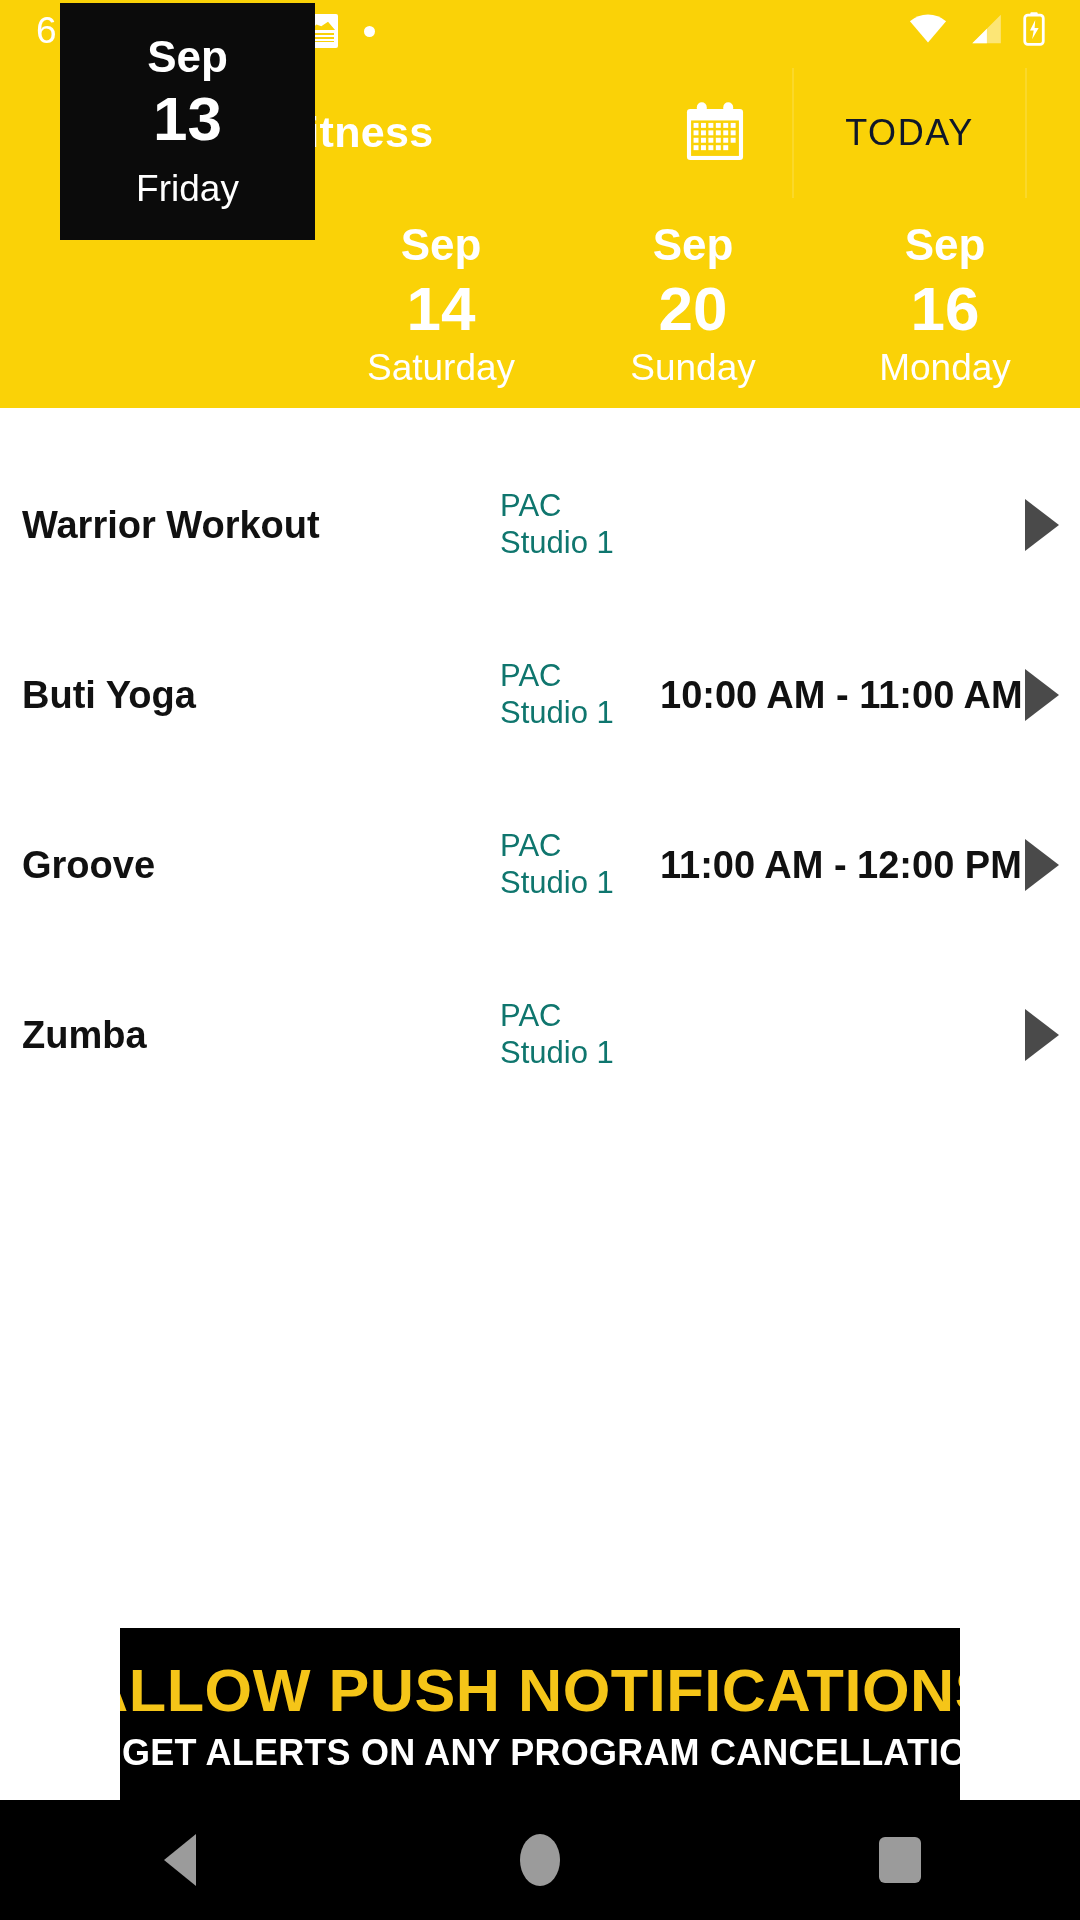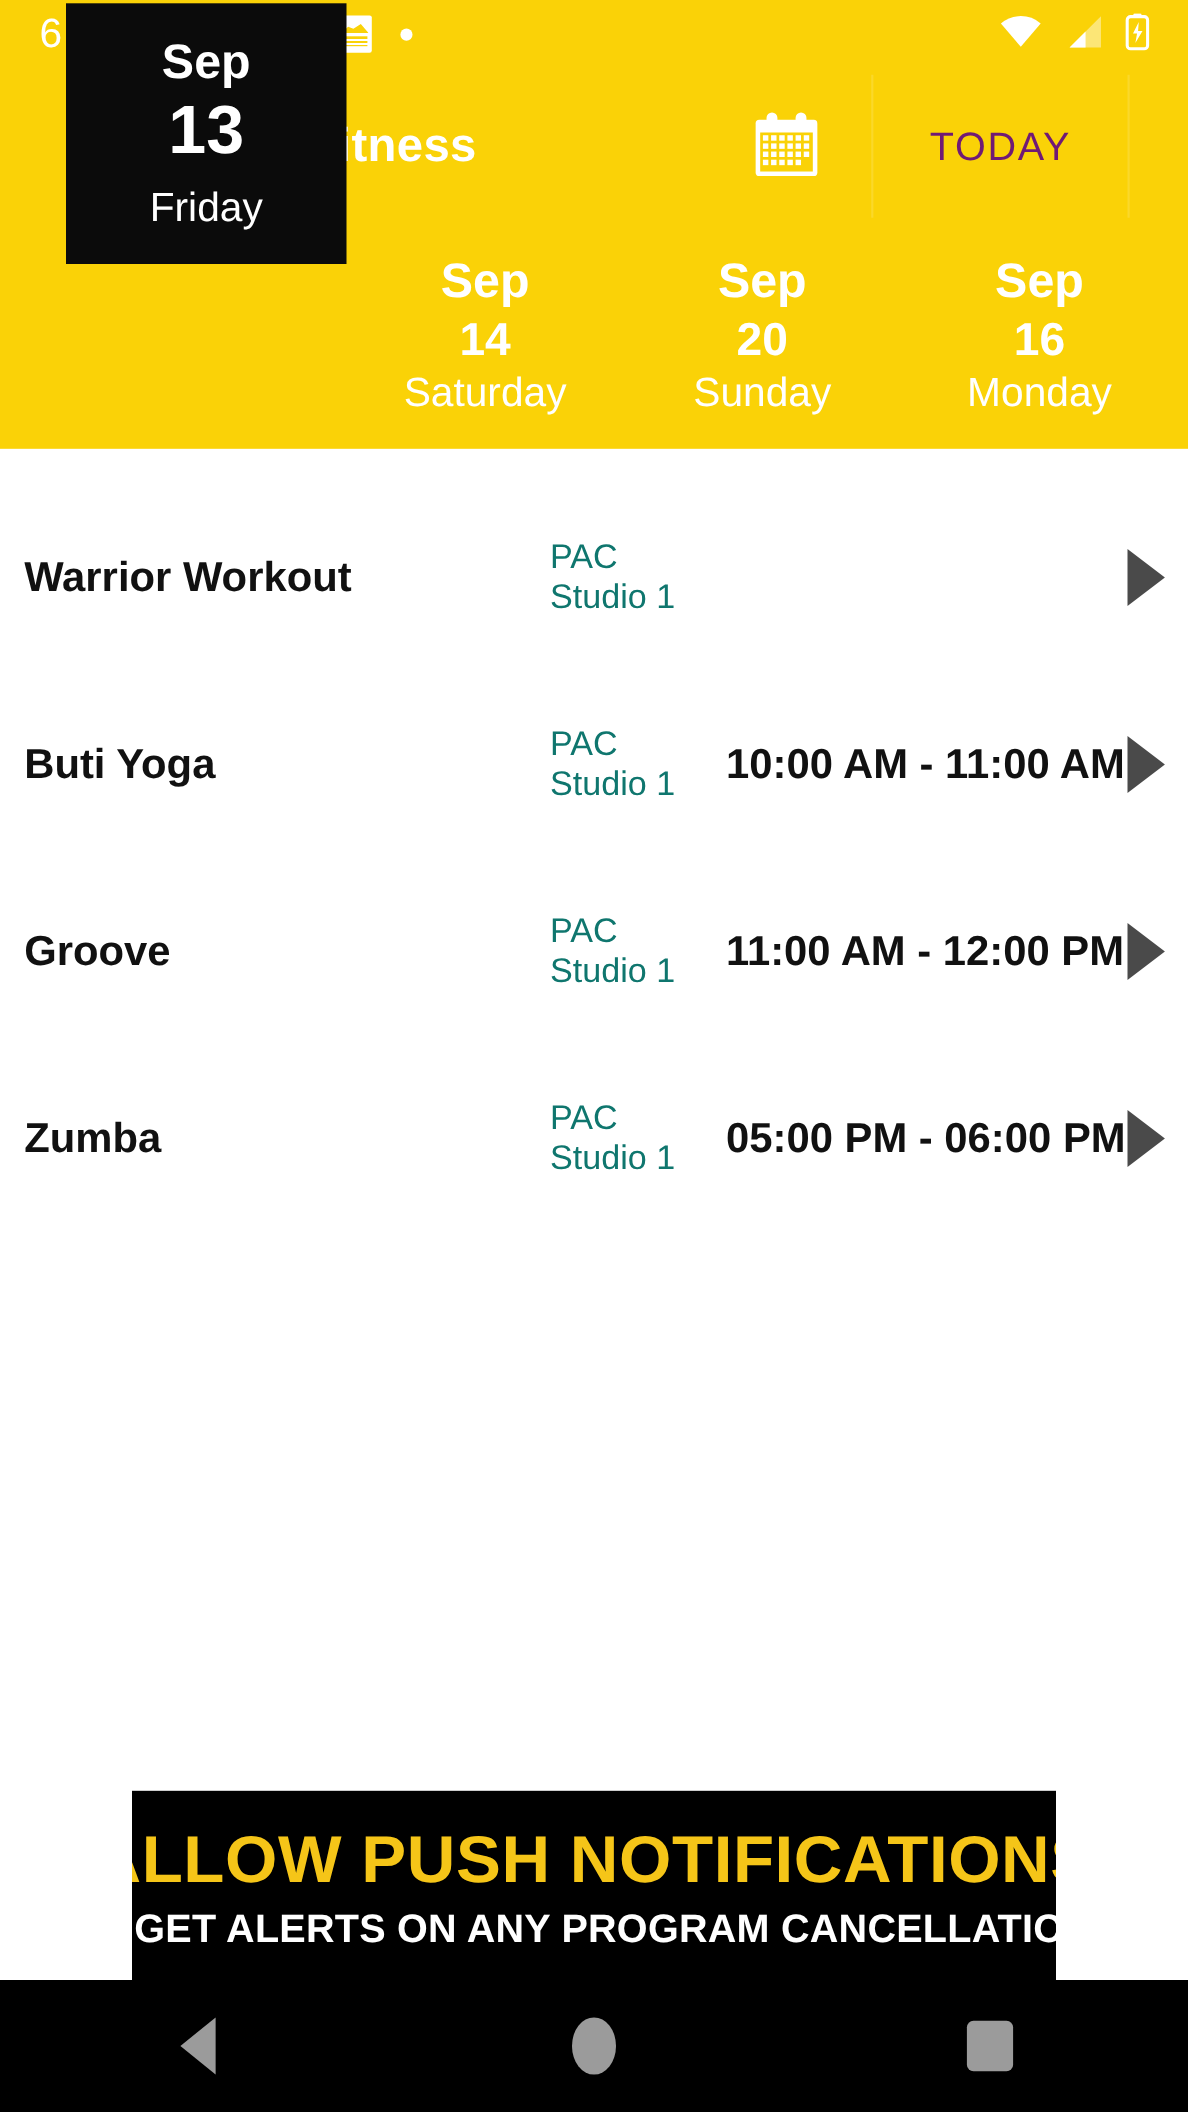--- a/index.html
+++ b/index.html
@@ -53,33 +53,33 @@
   .cal-btn {
     position:absolute; left:660px; top:18px; width:110px; height:104px;
     display:flex; align-items:center; justify-content:center;
   }
   .today-btn {
     position:absolute; left:792px; top:6px; width:235px; height:130px;
     display:flex; align-items:center; justify-content:center;
     border-left:2px solid rgba(255,255,255,0.14);
     border-right:2px solid rgba(255,255,255,0.14);
   }
-  .today-btn span { color:#701a75; font-size:36px; font-weight:400; letter-spacing:1.6px; }
+  .today-btn span { color:#0f172a; font-size:36px; font-weight:400; letter-spacing:1.6px; }
 
   
   .datestrip {
     position:absolute; top:202px; left:0; width:1080px; height:206px;
   }
   .dcell {
     position:absolute; top:0; height:206px;
     display:flex; flex-direction:column; align-items:center; justify-content:center;
     color:#ffffff;
   }
   .dcell .mon { font-size:44px; font-weight:700; line-height:1.05; }
-  .dcell .num { font-size:42px; font-weight:700; line-height:1.12; margin-top:6px; }
+  .dcell .num { font-size:62px; font-weight:700; line-height:1.12; margin-top:6px; }
   .dcell .dow { font-size:37px; font-weight:400; line-height:1.05; margin-top:6px; }
 
   .dcell-prev { left:-230px; width:252px; }
   .dcell-sel {
     position:absolute; left:60px; top:3px; width:255px; height:237px;
     background:#0b0b0b; z-index:5;
     display:flex; flex-direction:column; align-items:center; justify-content:center;
     color:#ffffff;
   }
   .dcell-sel .mon { font-size:44px; font-weight:700; line-height:1.05; }
@@ -309,21 +309,20 @@
           <div class="tri"></div>
         </div>
     </div>
 
     <div class="row">
       <div class="row-name">Zumba</div>
       <div class="row-loc">
         <div>PAC</div>
         <div>Studio 1</div>
       </div>
-      <div class="row-time">05:00 PM - 06:00 PM</div>
       <div class="row-arrow">
           <div class="tri"></div>
         </div>
     </div>
 
   </div>
 
   <div class="ad-banner">
     <div class="ad-line1">ALLOW PUSH NOTIFICATIONS</div>
     <div class="ad-line2">TO GET ALERTS ON ANY PROGRAM CANCELLATIONS</div>

